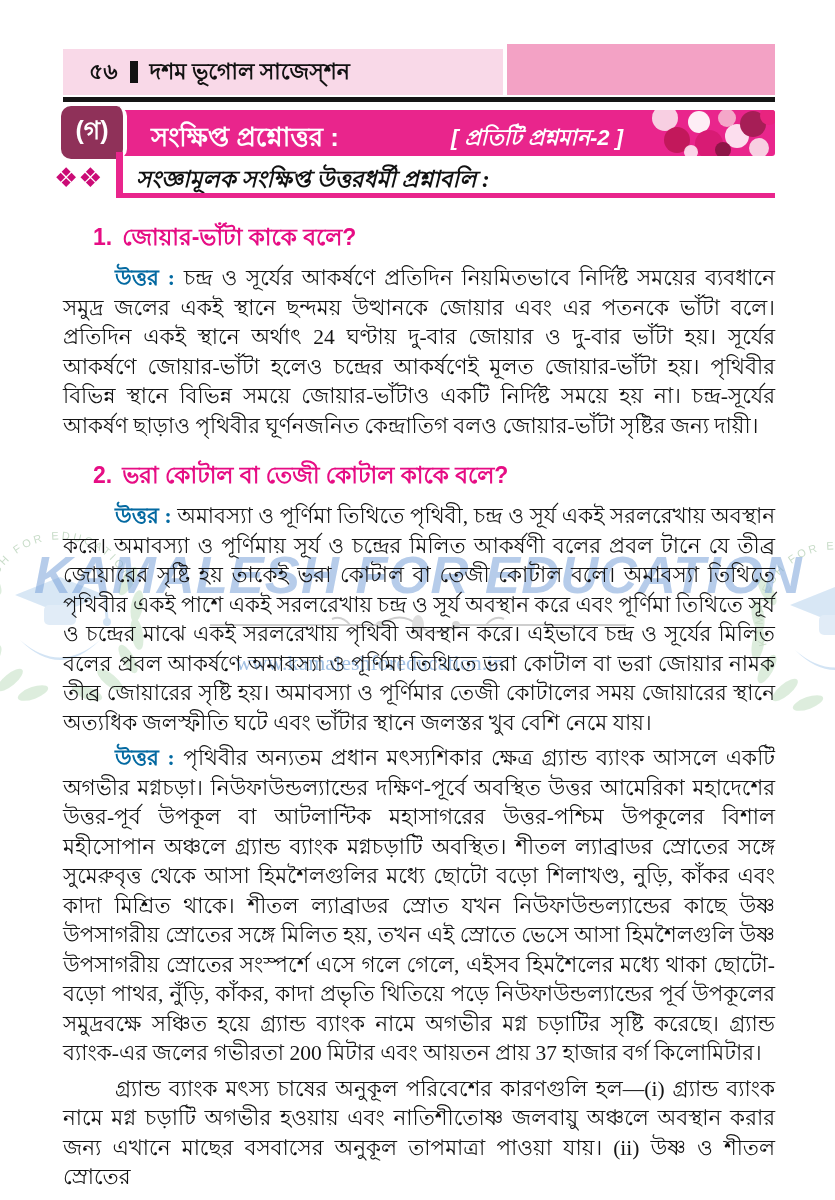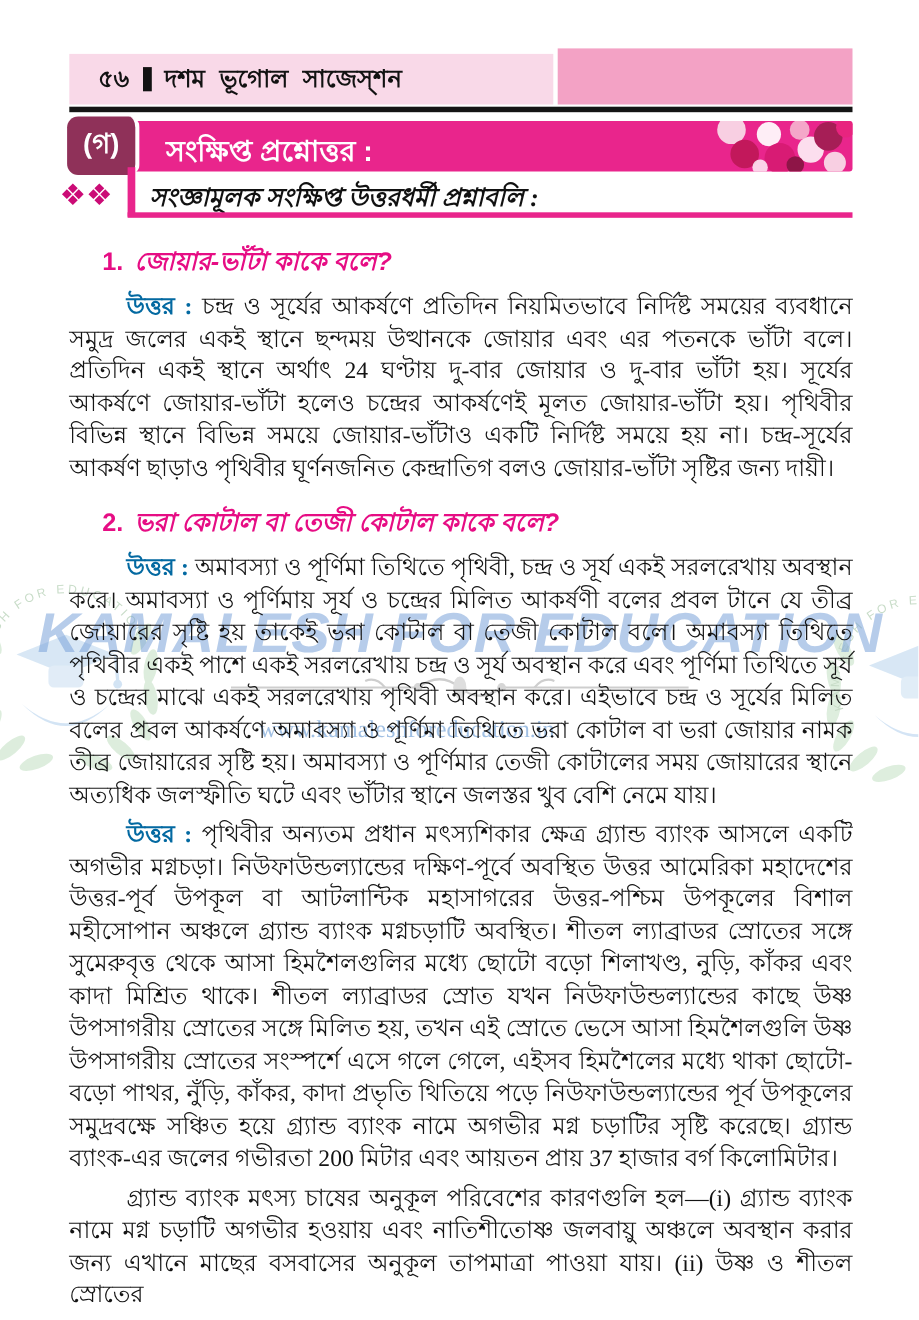--- a/index.html
+++ b/index.html
@@ -18,21 +18,21 @@
   .wm-presented{position:absolute;left:0;top:620px;width:835px;text-align:center;
             font-family:"Liberation Serif", serif;font-size:28px;
             color:rgba(128,168,214,.75);}
   .wm-site{position:absolute;left:0;top:650px;width:740px;text-align:center;
             font-family:"Liberation Serif", serif;font-size:22px;
             color:rgba(138,176,220,.8);}
   
   .content{position:absolute;inset:0;z-index:2;}
   .hdr-light{position:absolute;left:63px;top:49px;width:440px;height:46px;
              background:#f9d9e8;display:flex;align-items:center;padding-left:26px;box-sizing:border-box;
-             font-family:Liberation Mono, monospace;font-weight:700;font-size:22px;color:#121212;}
+             font-family:Liberation Serif, serif;font-weight:700;font-size:22px;color:#121212;}
   .hdr-sep{display:inline-block;width:8px;height:22px;background:#121212;margin:0 12px;}
   .hdr-dark{position:absolute;left:507px;top:44px;width:268px;height:51px;background:#f3a2c5;}
   .hdr-rule{position:absolute;left:63px;top:97px;width:712px;height:5px;background:#151515;}
   .banner{position:absolute;left:63px;top:110px;width:712px;height:46px;background:#e9258c;
           border-radius:3px;}
   .banner-label{position:absolute;left:-2px;top:-4px;width:62px;height:53px;background:#8f3159;
           border-radius:10px;border-right:4px solid #ffffff;display:flex;align-items:center;justify-content:center;
           font-family:"Liberation Sans", sans-serif;font-weight:700;font-size:25px;color:#ffffff;}
   .banner-title{position:absolute;left:88px;top:7px;
           font-family:"Liberation Sans", sans-serif;font-weight:700;font-size:26px;color:#ffffff;}
@@ -41,21 +41,21 @@
   .banner-floral{position:absolute;right:0;top:0;height:46px;width:128px;overflow:hidden;border-radius:0 3px 3px 0;}
   .v-line{position:absolute;left:116px;top:152px;width:7px;height:45px;background:#e9258c;}
   .diamonds{position:absolute;left:54px;top:162px;font-size:27px;color:#cb0b76;letter-spacing:0px;
           font-family:"DejaVu Sans", sans-serif;}
   .subtitle{position:absolute;left:136px;top:161px;font-weight:700;font-style:italic;font-size:23px;color:#111;}
   .sub-rule{position:absolute;left:116px;top:193px;width:659px;height:5px;background:#e9258c;}
   .qa-wrap{position:absolute;left:63px;top:203px;width:712px;}
   .q-head{margin-top:16px;padding-left:30px;font-weight:700;font-size:23px;color:#e60d84;
           font-family:"Liberation Sans", sans-serif;}
   .q-num{font-style:normal;margin-right:10px;}
-  .q-text{font-style:italic;}
+  .q-text{}
   .ans{margin:6px 0 0 0;text-align:justify;text-indent:52px;font-size:21.5px;line-height:29.5px;color:#141414;}
   .ans-label{color:#0369a1;font-weight:700;}
   .b{font-weight:400;}
 </style>
 </head>
 <body>
 
 <div class="page">
 
   <div class="wm-layer">
@@ -137,20 +137,21 @@
       <span>৫৬</span>
       <span class="hdr-sep"></span>
       <span>দশম ভূগোল সাজেস্শন</span>
     </div>
     <div class="hdr-dark"></div>
     <div class="hdr-rule"></div>
 
     <div class="banner">
       <div class="banner-label">(গ)</div>
       <div class="banner-title">সংক্ষিপ্ত প্রশ্নোত্তর :</div>
+      <div class="banner-marks">[ প্রতিটি প্রশ্নমান-2 ]</div>
       <svg class="banner-floral" viewBox="0 0 128 46">
         <circle cx="18" cy="8" r="13" fill="#f8cfe2"></circle>
         <circle cx="30" cy="30" r="13" fill="#c2185b"></circle>
         <circle cx="52" cy="12" r="11" fill="#ffffff" opacity="0.92"></circle>
         <circle cx="62" cy="34" r="14" fill="#d81b74"></circle>
         <circle cx="80" cy="8" r="9" fill="#f4a7c9"></circle>
         <circle cx="90" cy="26" r="12" fill="#ffffff" opacity="0.85"></circle>
         <circle cx="106" cy="14" r="13" fill="#a61e56"></circle>
         <circle cx="112" cy="38" r="10" fill="#f8cfe2"></circle>
         <circle cx="76" cy="40" r="8" fill="#8e1547"></circle>

